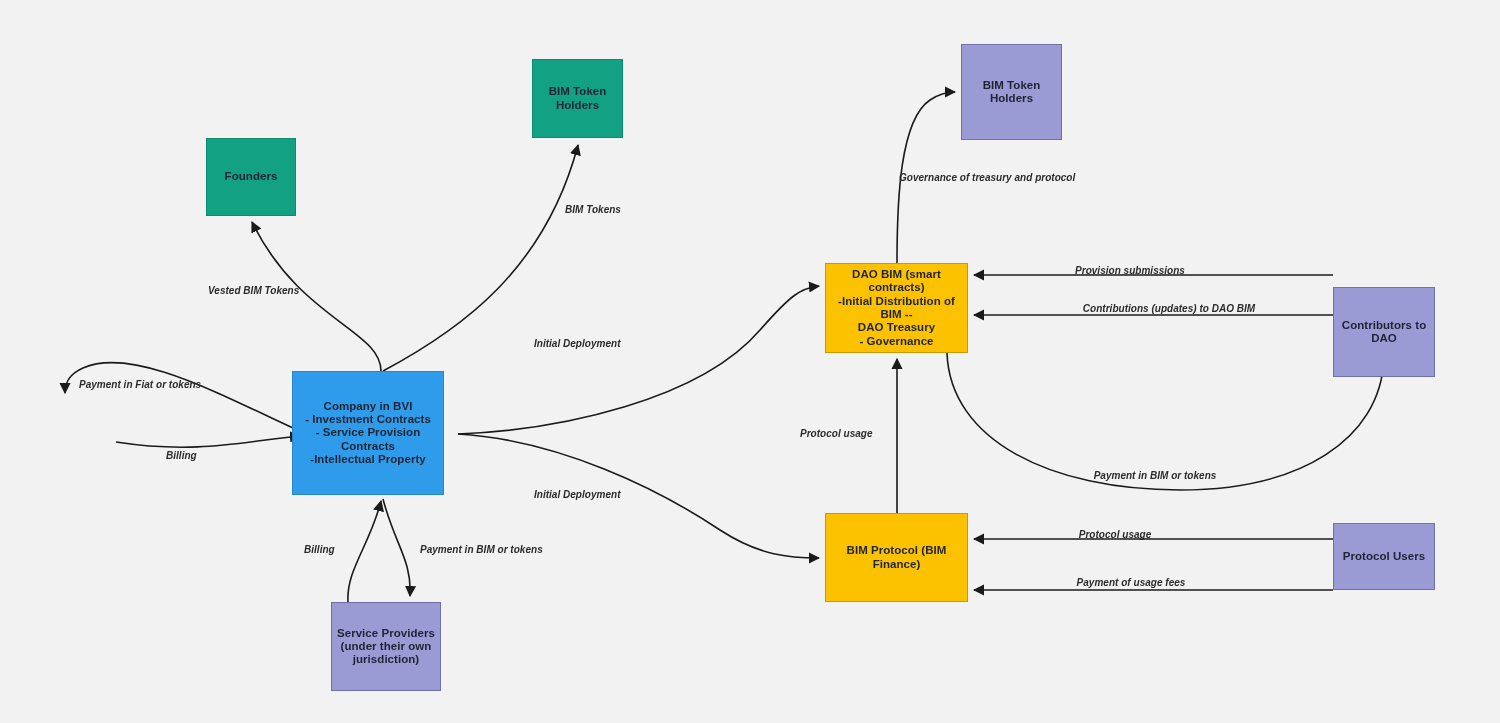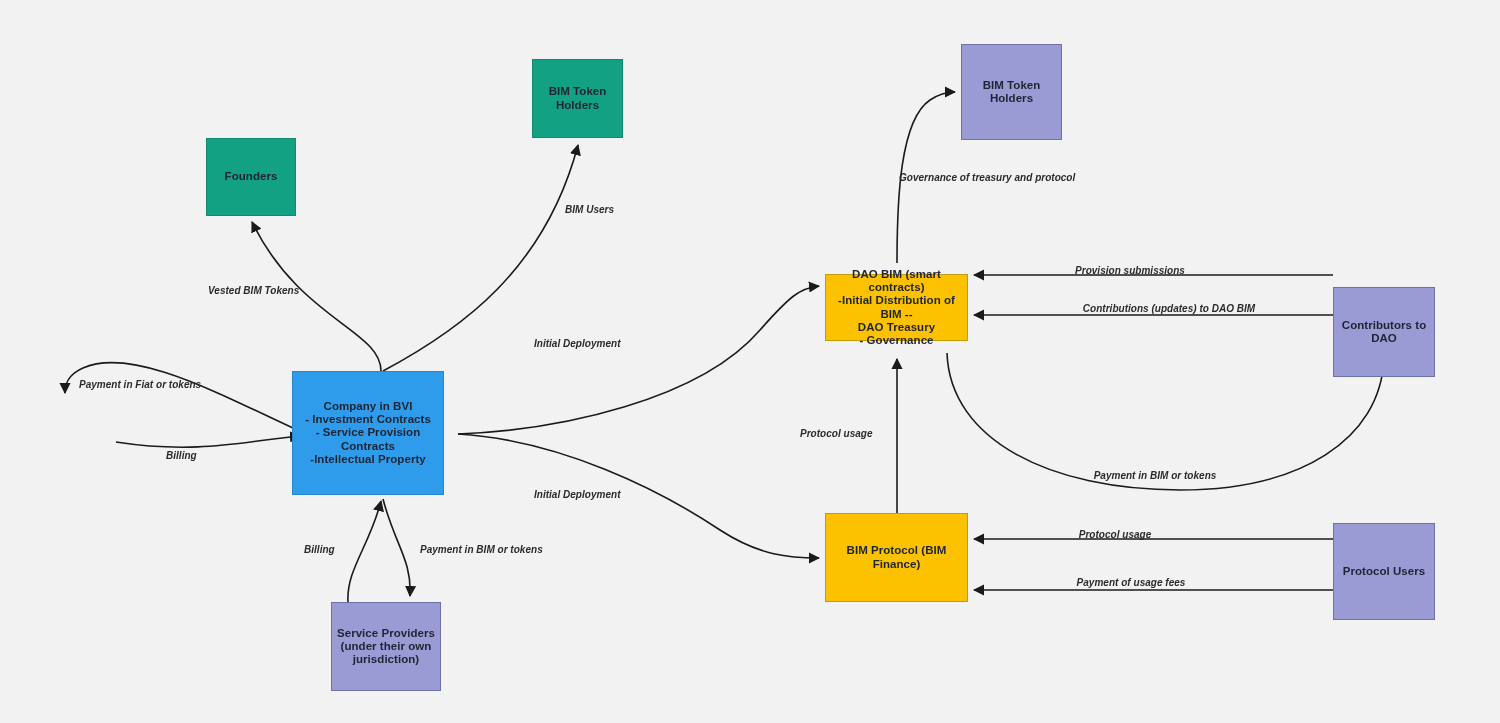--- a/index.html
+++ b/index.html
@@ -123,42 +123,42 @@
 - Service Provision Contracts
 -Intellectual Property</span>
   </div>
 
   <div class="node purple" style="left:331px; top:602px; width:110px; height:89px;">
     <span class="lines">Service Providers
 (under their own
 jurisdiction)</span>
   </div>
 
-  <div class="node gold" style="left:825px; top:274px; width:143px; height:67px;">
+  <div class="node gold" style="left:825px; top:263px; width:143px; height:90px;">
     <span class="lines">DAO BIM (smart contracts)
 -Initial Distribution of BIM --
 DAO Treasury
 - Governance</span>
   </div>
 
   <div class="node gold" style="left:825px; top:513px; width:143px; height:89px;">
     <span class="lines">BIM Protocol (BIM Finance)</span>
   </div>
 
   <div class="node purple" style="left:1333px; top:263px; width:102px; height:90px;margin-top:24px;">
     <span class="lines">Contributors to DAO</span>
   </div>
 
-  <div class="node purple" style="left:1333px; top:523px; width:102px; height:97px;">
+  <div class="node purple" style="left:1333px; top:523px; width:102px; height:67px;">
     <span class="lines">Protocol Users</span>
   </div>
 
   <div class="edge-label" style="left:208px; top:285px;">Vested BIM Tokens</div>
 
-  <div class="edge-label" style="left:565px; top:204px;">BIM Users</div>
+  <div class="edge-label" style="left:565px; top:204px;">BIM Tokens</div>
 
   <div class="edge-label" style="left:79px; top:379px;">Payment in Fiat or tokens</div>
 
   <div class="edge-label" style="left:166px; top:450px;">Billing</div>
 
   <div class="edge-label" style="left:304px; top:544px;">Billing</div>
 
   <div class="edge-label" style="left:420px; top:544px;">Payment in BIM or tokens</div>
 
   <div class="edge-label" style="left:534px; top:338px;">Initial Deployment</div>

